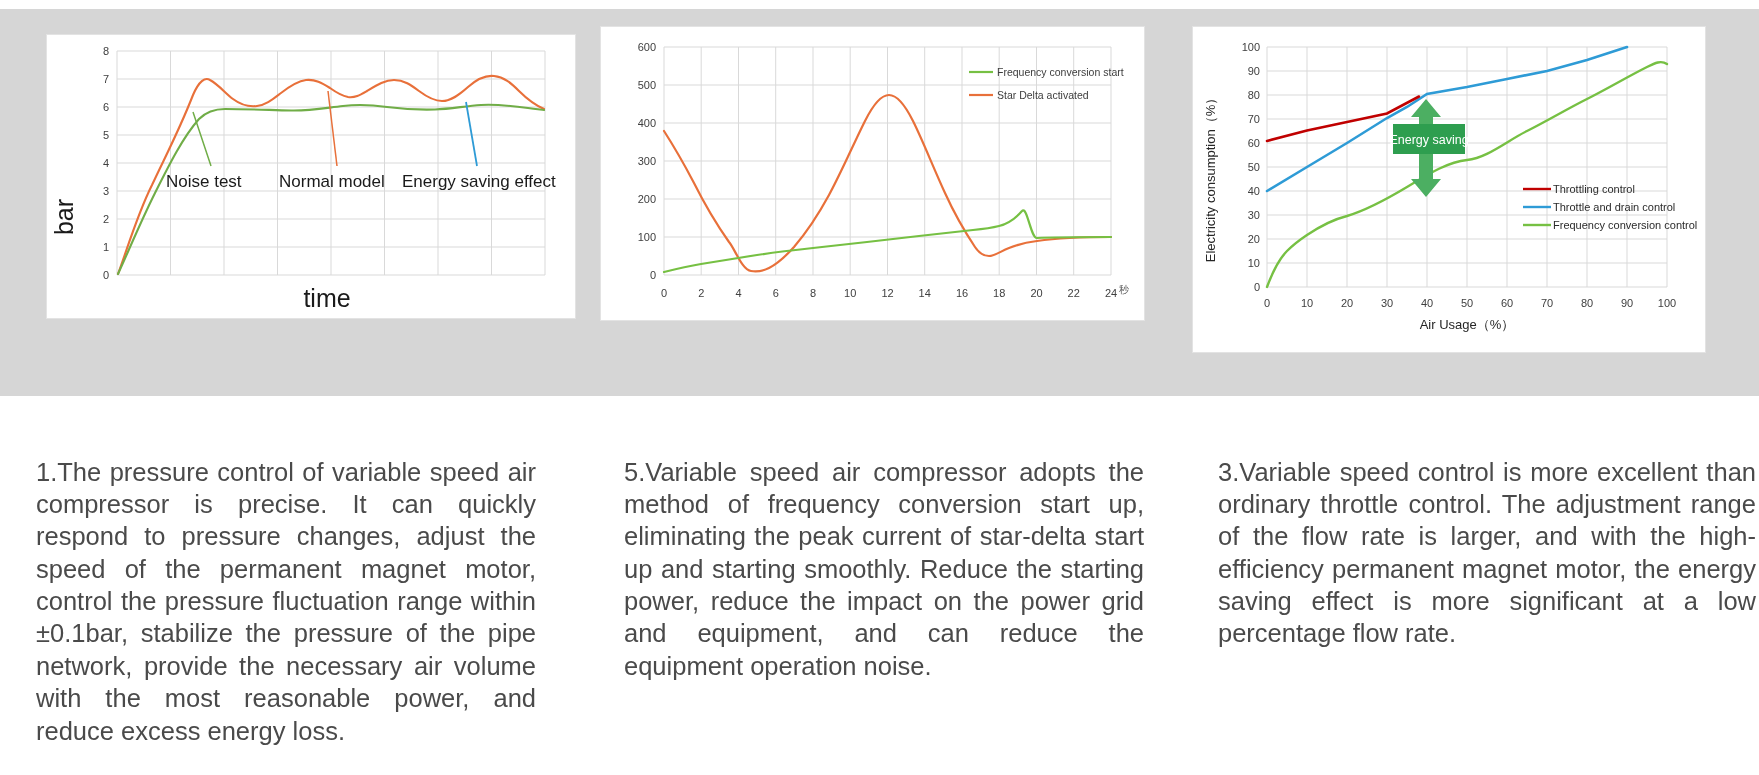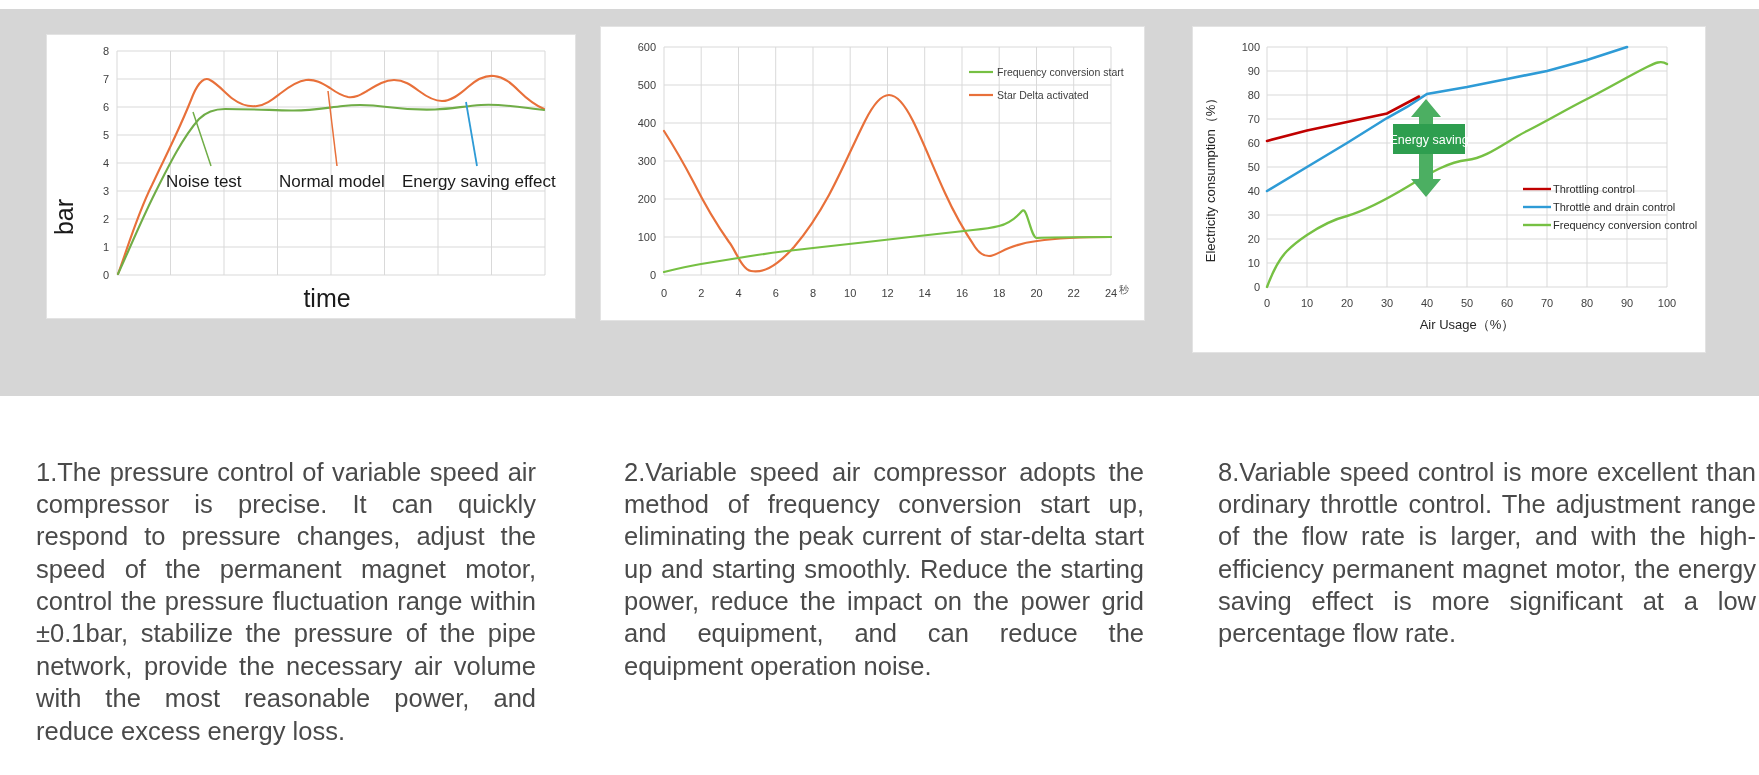--- a/index.html
+++ b/index.html
@@ -271,17 +271,17 @@
         </g>
 
         <text class="axtitle3" x="22" y="150" transform="rotate(-90 22 150)" text-anchor="middle">Electricity consumption（%）</text>
         <text class="axtitle3" x="274" y="302" text-anchor="middle">Air Usage（%）</text>
       </svg>
     </div>
   </div>
 
   <div class="copy-row">
     <p class="copy" id="copy1">1.The pressure control of variable speed air compressor is precise. It can quickly respond to pressure changes, adjust the speed of the permanent magnet motor, control the pressure fluctuation range within ±0.1bar, stabilize the pressure of the pipe network, provide the necessary air volume with the most reasonable power, and reduce excess energy loss.</p>
-    <p class="copy" id="copy2">2.Variable speed air compressor adopts the method of frequency conversion start up, eliminating the peak current of star-delta start up and starting smoothly. Reduce the starting power, reduce the impact on the power grid and equipment, and can reduce the equipment operation noise.</p>
-    <p class="copy" id="copy3">8.Variable speed control is more excellent than ordinary throttle control. The adjustment range of the flow rate is larger, and with the high- efficiency permanent magnet motor, the energy saving effect is more significant at a low percentage flow rate.</p>
+    <p class="copy" id="copy2">5.Variable speed air compressor adopts the method of frequency conversion start up, eliminating the peak current of star-delta start up and starting smoothly. Reduce the starting power, reduce the impact on the power grid and equipment, and can reduce the equipment operation noise.</p>
+    <p class="copy" id="copy3">3.Variable speed control is more excellent than ordinary throttle control. The adjustment range of the flow rate is larger, and with the high- efficiency permanent magnet motor, the energy saving effect is more significant at a low percentage flow rate.</p>
   </div>
 
 </div>
 
 </body></html>

